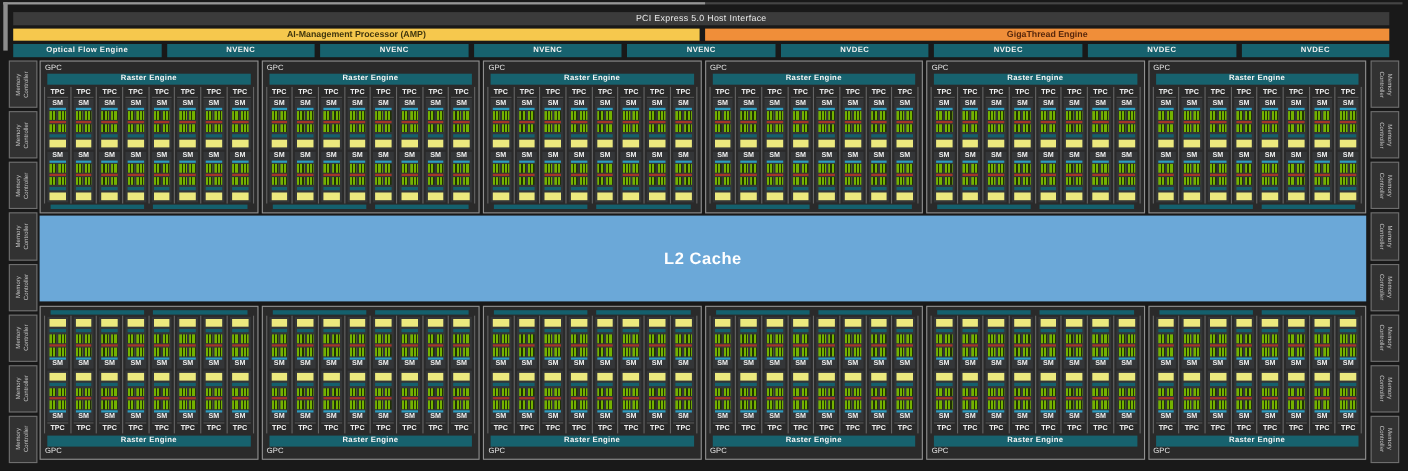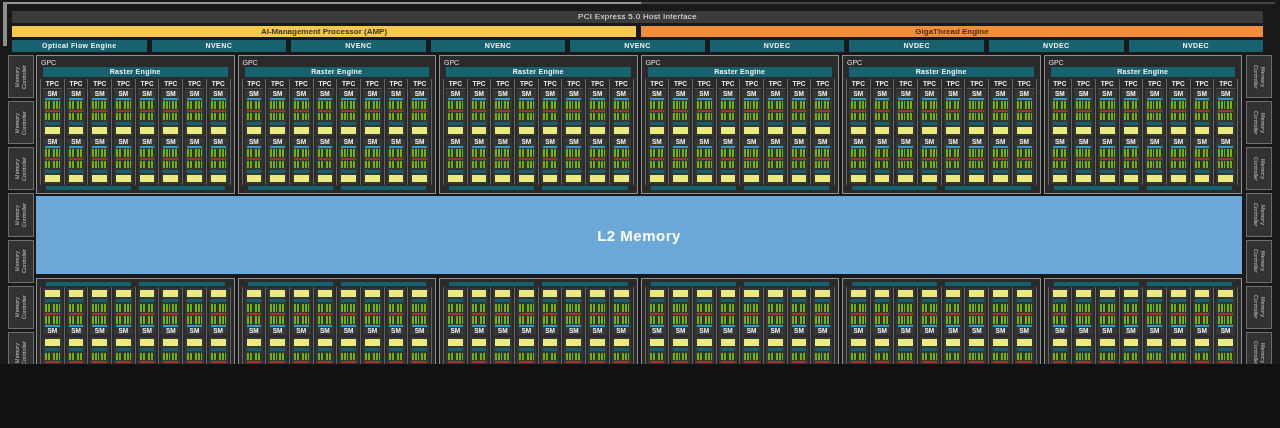--- a/index.html
+++ b/index.html
@@ -1,17 +1,17 @@
 <!DOCTYPE html>
 <html><head>
 <meta charset="utf-8">
 <style>
   html,body{margin:0;padding:0;background:#111;}
   .canvas{
-    position:relative;width:1280px;height:364px;background:#191919;overflow:hidden;
+    position:relative;width:1280px;height:428px;background:#191919;overflow:hidden;
     font-family:"Liberation Sans","DejaVu Sans",sans-serif;
   }
   .abs{position:absolute;}
   
   #edge-top{left:3px;top:2px;width:1272px;height:2px;background:#454545;}
   #edge-top-bright{left:3px;top:2px;width:638px;height:2px;background:#969696;}
   #edge-left-bright{left:3px;top:2px;width:4px;height:44px;background:#8d8d8d;}
 
   #pci{left:12px;top:11px;width:1251px;height:12px;background:#3b3b3b;color:#ececec;
        font-size:8px;line-height:12px;text-align:center;letter-spacing:.3px;}
@@ -1777,21 +1777,21 @@
               <div class="bar-yellow"></div>
             </div>
           </div>
         </div>
         <div class="strip-row">
           <div class="strip-seg"></div>
           <div class="strip-seg"></div>
         </div>
       </div>
     </div>
-  <div class="abs" id="l2">L2 Memory</div>
+  <div class="abs" id="l2">L2 Cache</div>
   <div class="abs" id="gpc-bottom">
       <div class="gpc bottom">
         <div class="gpc-label">GPC</div>
         <div class="raster">Raster Engine</div>
         <div class="tpc-row">
           <div class="tpc">
             <div class="tpc-label">TPC</div>
             <div class="sm">
               <div class="sm-label">SM</div>
               <div class="line-blue"></div>

